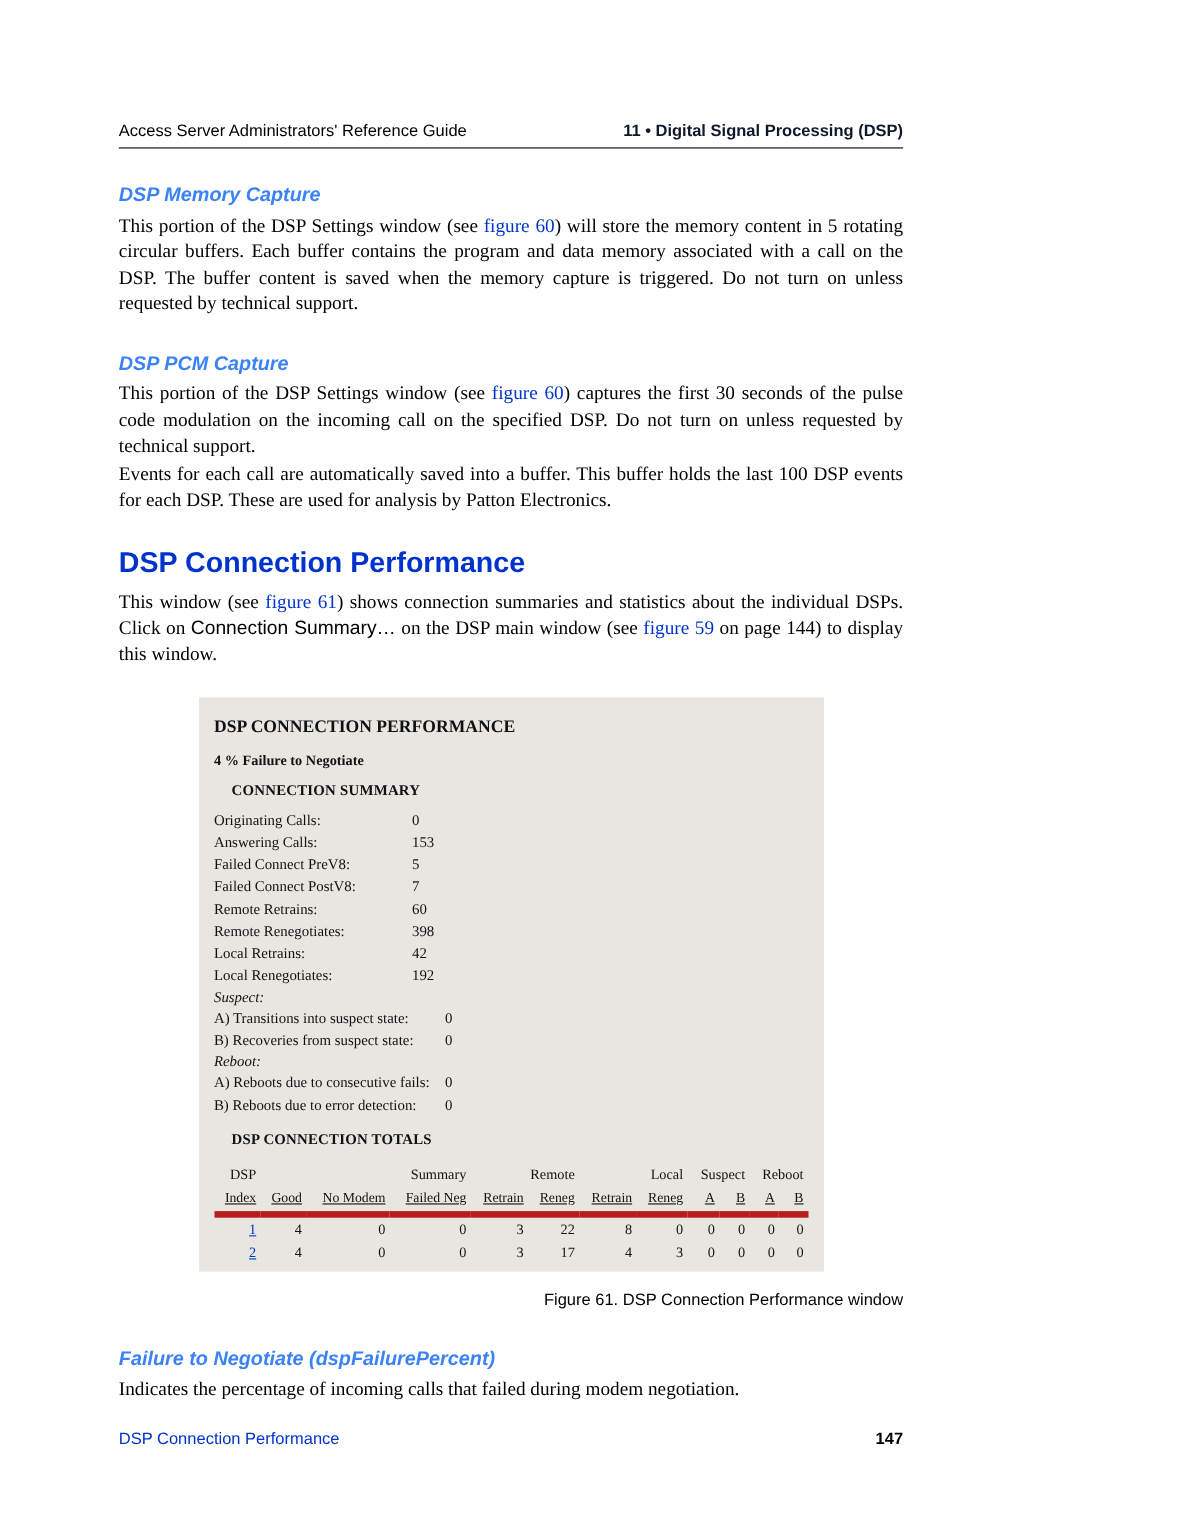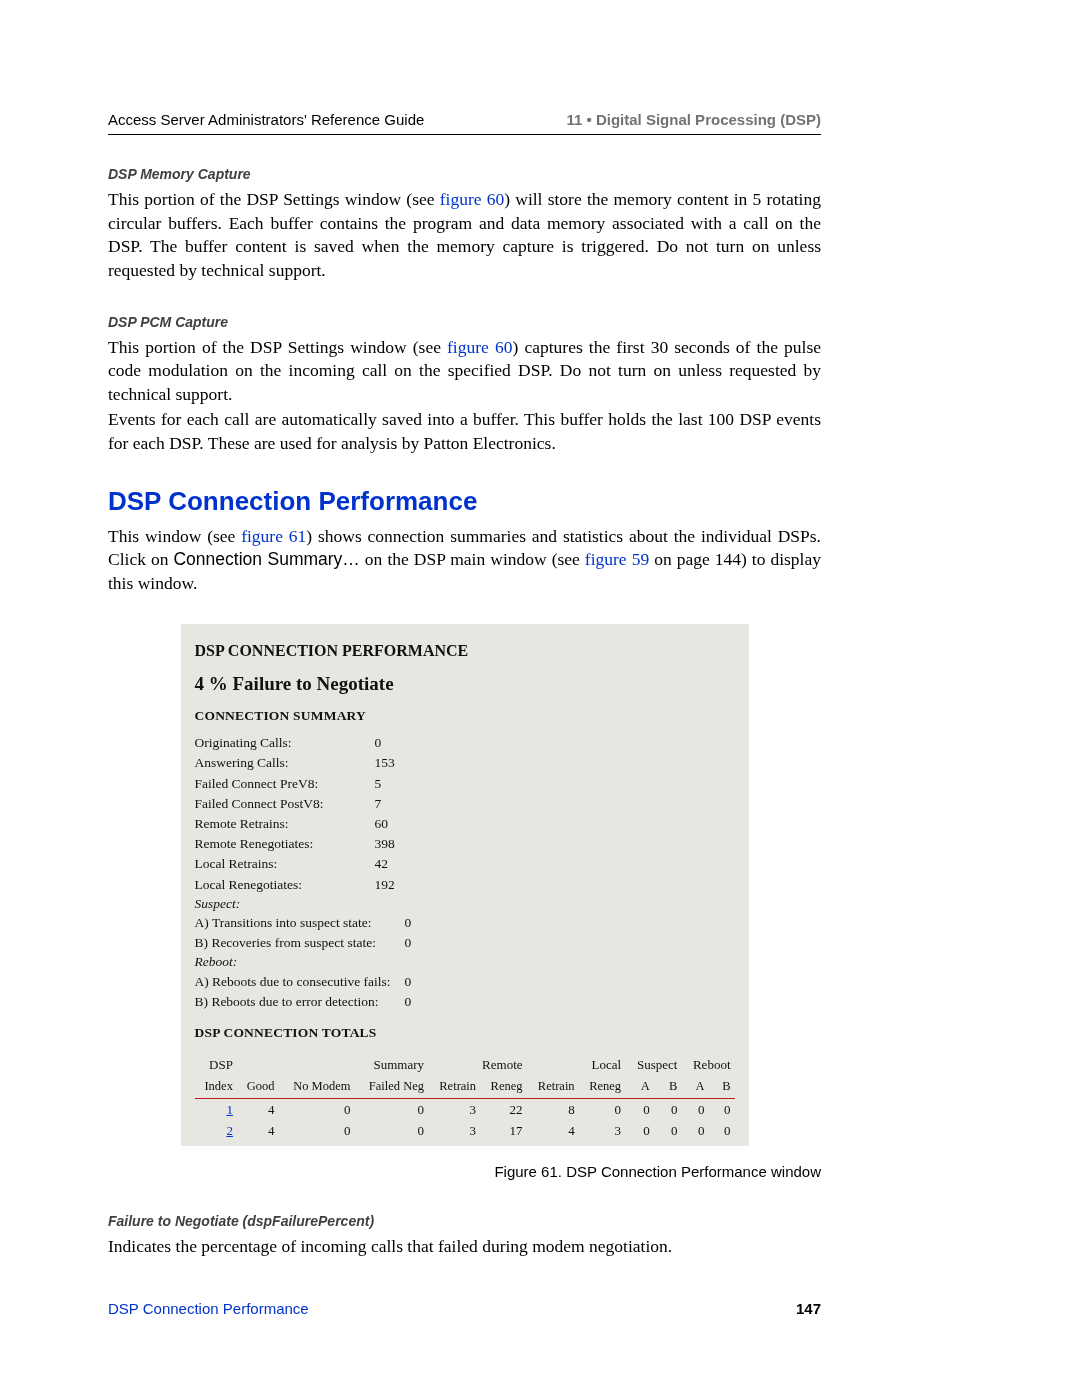--- a/index.html
+++ b/index.html
@@ -21,35 +21,35 @@
 .header-row {
   display: flex;
   justify-content: space-between;
   font-size: 15px;
   font-family: Arial, Helvetica, sans-serif;
 }
 .header-left {
   font-weight: 400;
 }
 .header-right {
-  color: #737373;
+  color: #0f172a;
   font-weight: 700;
   margin-left: 16px;
 }
 .rule {
   border: none;
   border-top: 1px solid #000;
   margin: 4px 0 0 0;
 }
 h3.sub {
-  color: #404040;
+  color: #3b82f6;
   font-family: Arial, Helvetica, sans-serif;
   font-style: italic;
   font-weight: 700;
-  font-size: 14px;
+  font-size: 18px;
   margin: 30px 0 4px 0;
 }
 h2.section {
   color: #0033cc;
   font-family: Arial, Helvetica, sans-serif;
   font-weight: 700;
   font-size: 26px;
   margin: 28px 0 6px 0;
 }
 p.body {
@@ -74,27 +74,27 @@
   overflow: hidden;
   height: 510px;
 }
 .figure-frame .ff-h1 {
   font-weight: 700;
   font-size: 16px;
   margin: 4px 0 10px 0;
 }
 .figure-frame .ff-h2 {
   font-weight: 700;
-  font-size: 19px;
+  font-size: 13px;
   margin: 4px 0 10px 0;
 }
 .figure-frame .ff-h3 {
   font-weight: 700;
   font-size: 13.5px;
-  margin: 6px 0 8px 0;
+  margin: 6px 0 8px 16px;
   letter-spacing: 0.2px;
 }
 .summary-row {
   display: flex;
   padding: 1px 0;
 }
 .summary-row .lbl { width: 180px; }
 .summary-row .val { width: 40px; }
 .italic { font-style: italic; }
 .totals-table {
@@ -106,23 +106,24 @@
 .totals-table th, .totals-table td {
   padding: 2px 4px;
   text-align: right;
   font-weight: normal;
 }
 .totals-table .group-head th {
   border-bottom: none;
   padding-top: 6px;
 }
 .totals-table tr.sub-head th {
-  border-bottom: 1px solid #b91c1c;
+  border-bottom: 6px solid #b91c1c;
   font-size: 12.5px;
   padding-bottom: 3px;
+  text-decoration: underline;
 }
 .idx-link {
   color: #0033cc;
   text-decoration: underline;
 }
 .caption {
   text-align: right;
   font-family: Liberation Sans, sans-serif;
   font-size: 15px;
   margin: 16px 0 0 0;

